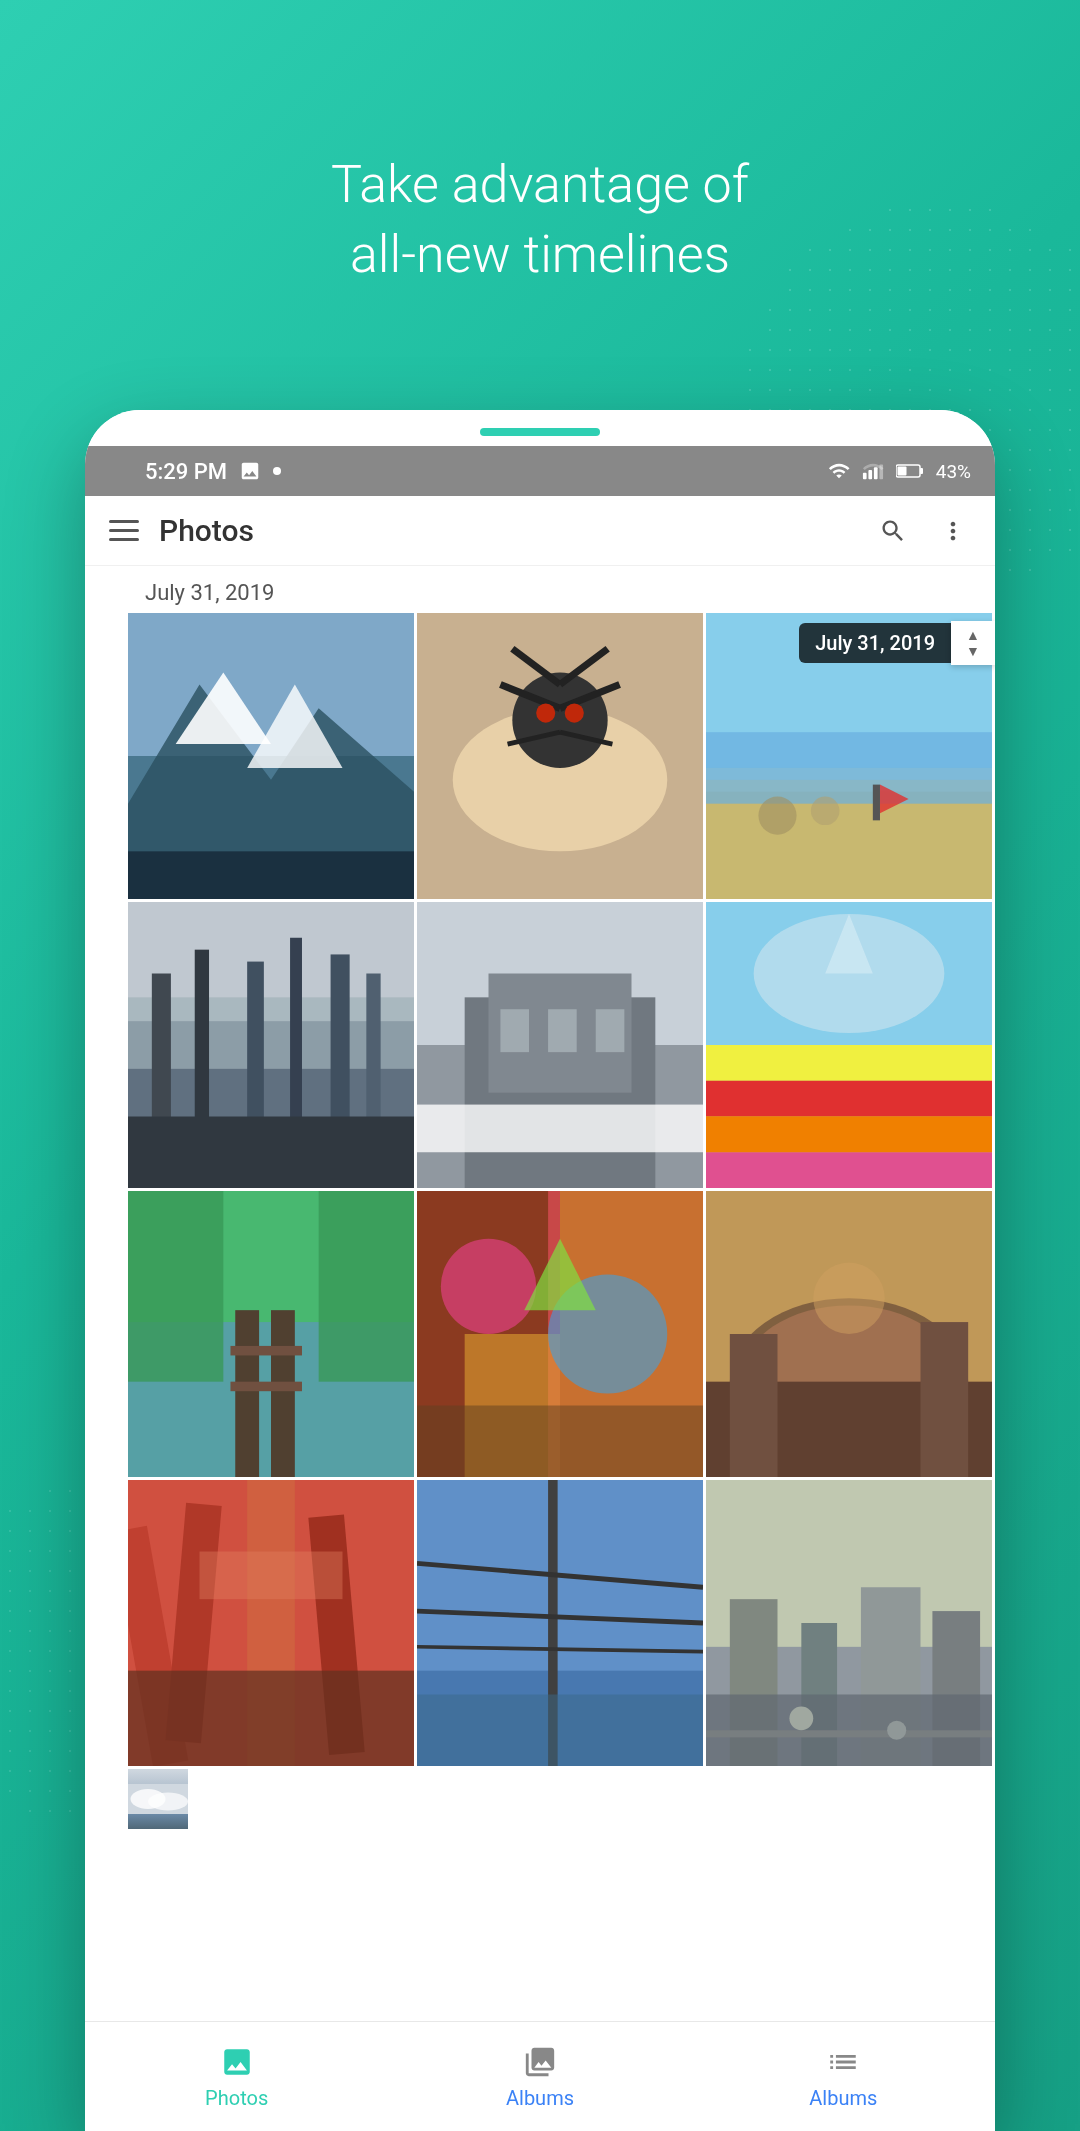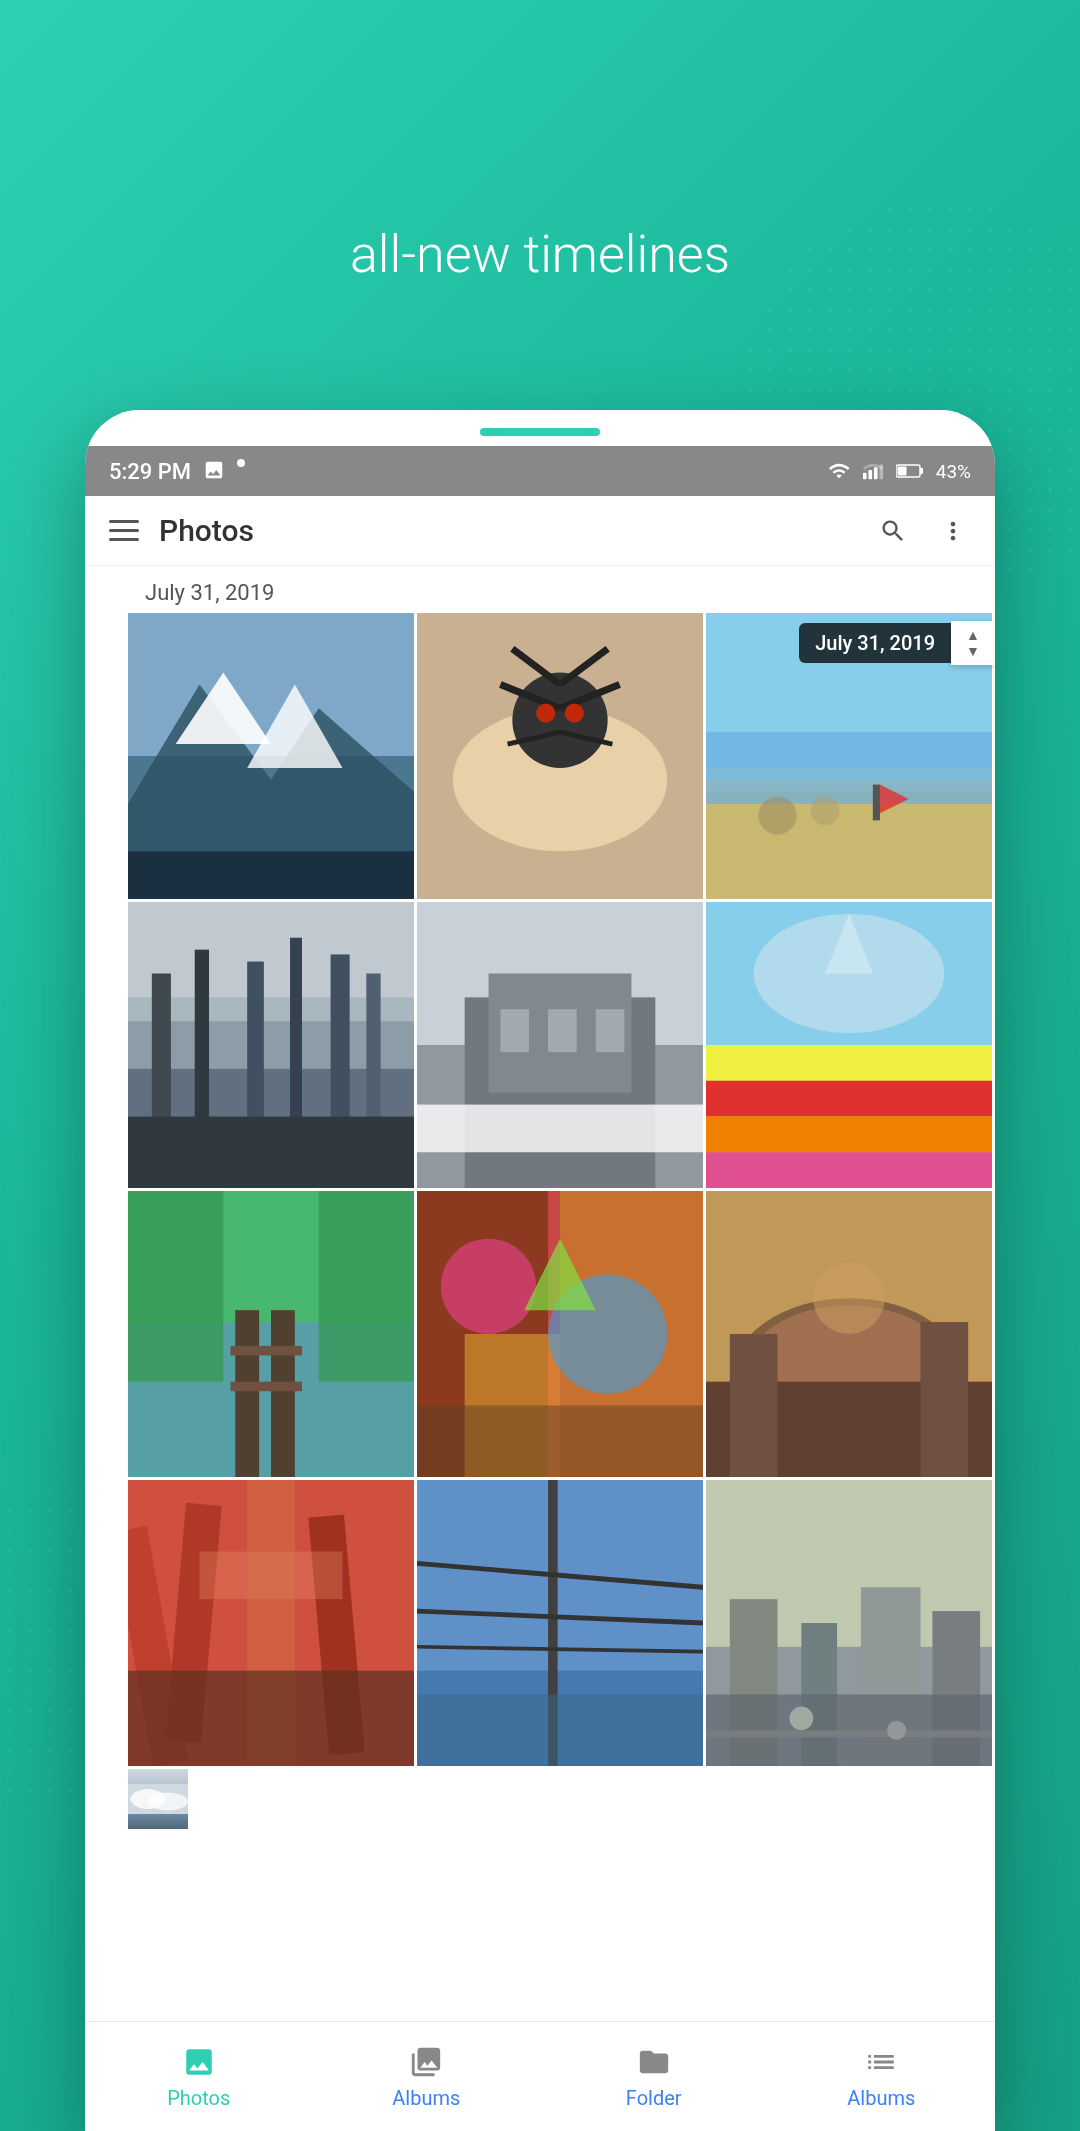--- a/index.html
+++ b/index.html
@@ -89,22 +89,23 @@
       color: white;
       font-size: 22px;
       padding: 8px 24px;
       display: flex;
       align-items: center;
       justify-content: space-between;
       height: 50px;
     }
     .status-left {
       display: flex;
-      align-items: flex-start;
+      align-items: center;
       gap: 12px;
+      margin-left: 36px;
     }
     .status-right {
       display: flex;
       align-items: center;
       gap: 12px;
       font-size: 20px;
     }
     .status-time { font-size: 22px; font-weight: 500; }
 
     
@@ -266,21 +267,21 @@
       border-radius: 2px;
     }
   </style>
 </head>
 <body>
 
 <div class="bg-dots"></div>
 
 <div class="headline">
   <br>
-  <br>
+  <span>Take advantage of</span><br>
   <span>all-new timelines</span>
 </div>
 
 <div class="phone">
 
   <div class="phone-top-bar">
     <div class="phone-speaker"></div>
   </div>
 
   <div class="status-bar">
@@ -536,28 +537,20 @@
 
     <div class="nav-item">
       <div class="nav-icon">
         <svg width="34" height="34" viewBox="0 0 24 24" fill="#888">
           <path d="M22 16V4c0-1.1-.9-2-2-2H8c-1.1 0-2 .9-2 2v12c0 1.1.9 2 2 2h12c1.1 0 2-.9 2-2zm-11-4l2.03 2.71L16 11l4 5H8l3-4zM2 6v14c0 1.1.9 2 2 2h14v-2H4V6H2z"></path>
         </svg>
       </div>
       <span class="nav-label">Albums</span>
     </div>
 
-    <div class="nav-item">
-      <div class="nav-icon">
-        <svg width="34" height="34" viewBox="0 0 24 24" fill="#888">
-          <path d="M10 4H4c-1.1 0-1.99.9-1.99 2L2 18c0 1.1.9 2 2 2h16c1.1 0 2-.9 2-2V8c0-1.1-.9-2-2-2h-8l-2-2z"></path>
-        </svg>
-      </div>
-      <span class="nav-label">Folder</span>
-    </div>
 
     <div class="nav-item">
       <div class="nav-icon">
         <svg width="34" height="34" viewBox="0 0 24 24" fill="#888">
           <path d="M3 13h2v-2H3v2zm0 4h2v-2H3v2zm0-8h2V7H3v2zm4 4h14v-2H7v2zm0 4h14v-2H7v2zM7 7v2h14V7H7z"></path>
         </svg>
       </div>
       <span class="nav-label">Albums</span>
     </div>
 

